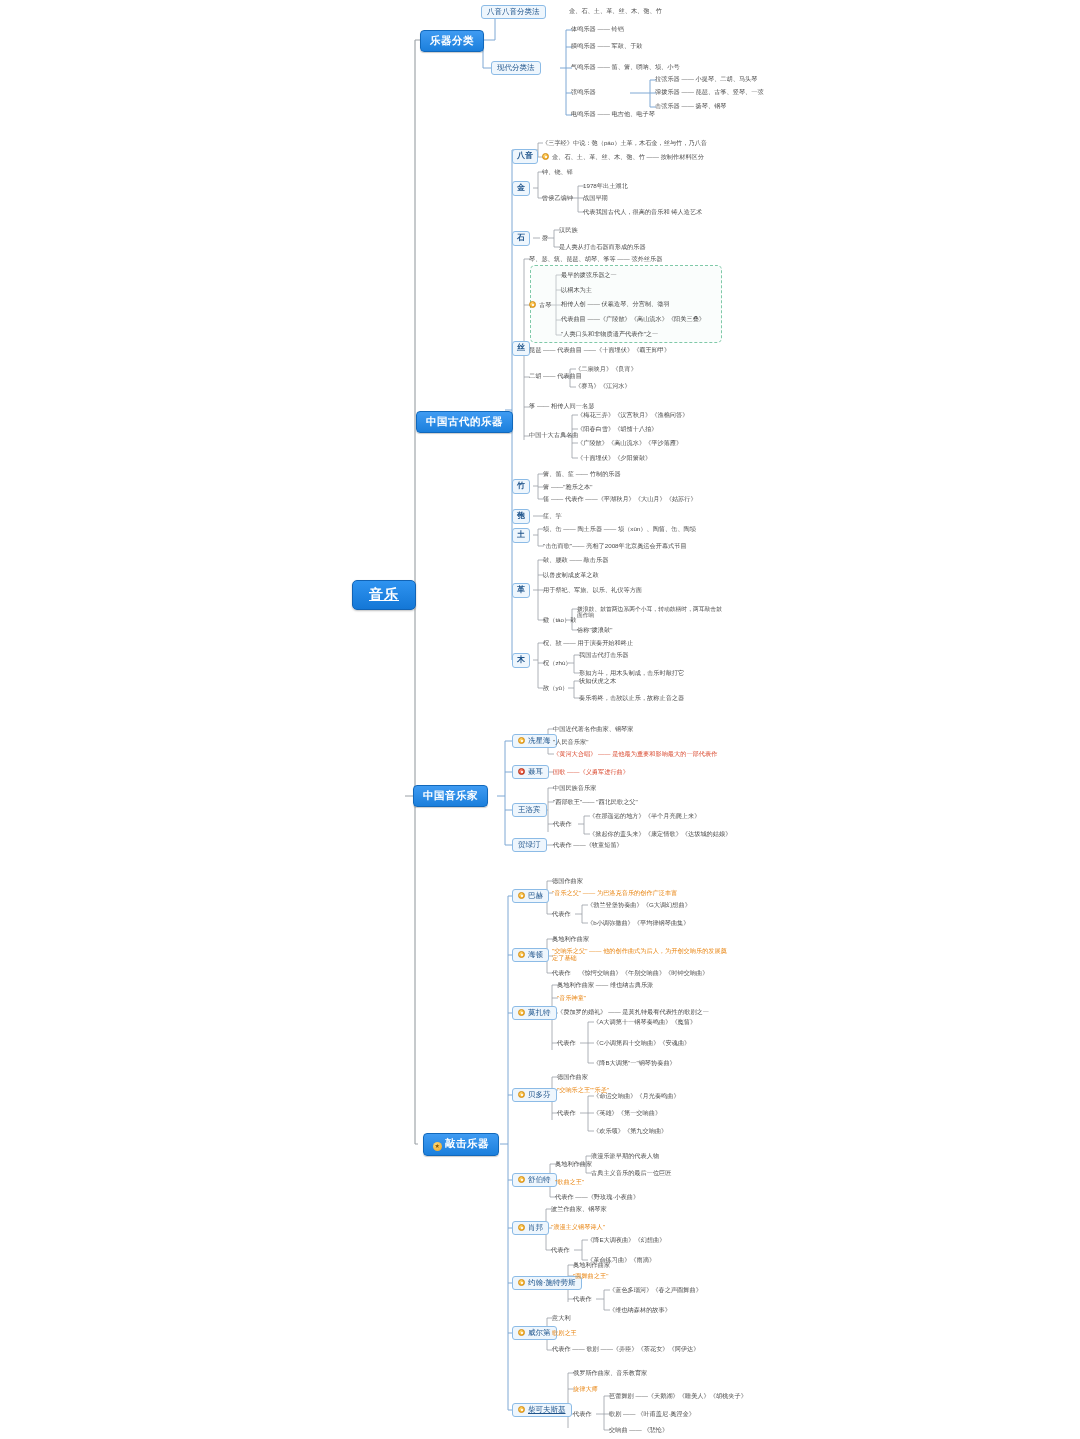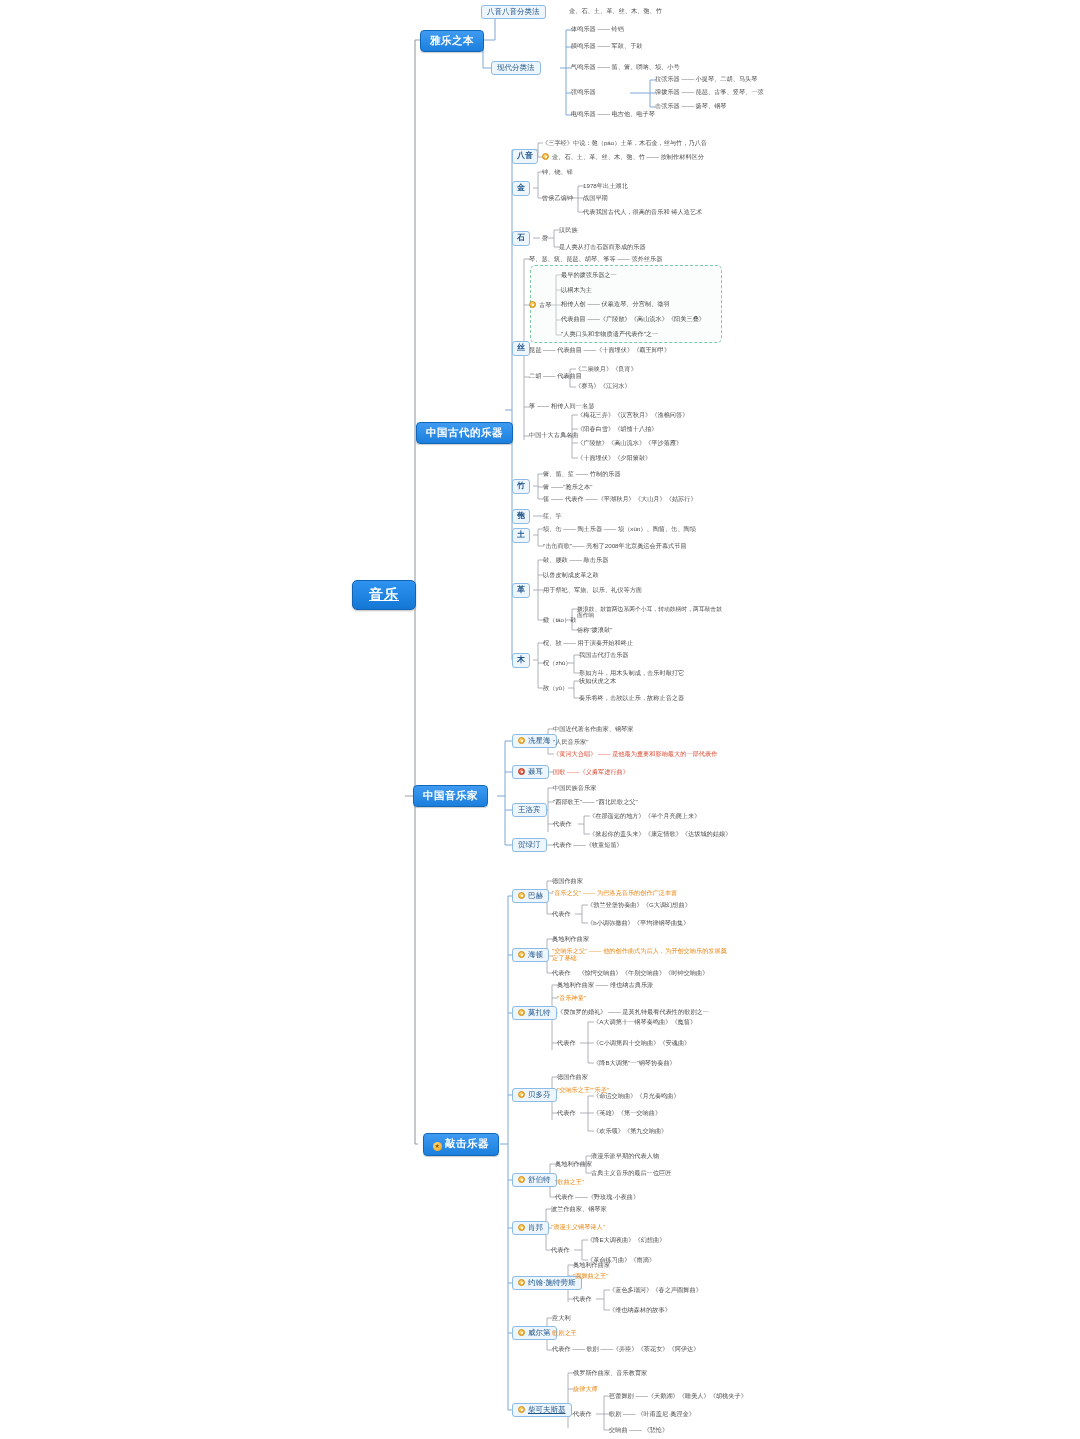--- a/index.html
+++ b/index.html
@@ -375,21 +375,21 @@
     </g>
   </svg>
 
   <div class="dashed-box" style="left:530px; top:265px; width:192px; height:78px;"></div>
 
   <div class="node root" style="left:352px; top:580px;text-decoration:underline;">
     <span>音乐</span>
   </div>
 
   <div class="node l1" style="left:420px; top:30px;">
-    <span>雅乐之本</span>
+    <span>乐器分类</span>
   </div>
 
   <div class="node l2" style="left:481px; top:5px;">
     <span>八音八音分类法</span>
   </div>
   <div class="node leaf" style="left:568px; top:8px;">
     <span>金、石、土、革、丝、木、匏、竹</span>
   </div>
 
   <div class="node l2" style="left:481px; top:61px;margin-left:10px;">
@@ -422,21 +422,21 @@
   </div>
   <div class="node leaf" style="left:654px; top:89px;">
     <span>弹拨乐器</span>
     <span>—— 琵琶、古筝、竖琴、一弦</span>
   </div>
   <div class="node leaf" style="left:654px; top:103px;">
     <span>击弦乐器</span>
     <span>—— 扬琴、钢琴</span>
   </div>
 
-  <div class="node l1" style="left:416px; top:422px;">
+  <div class="node l1" style="left:416px; top:411px;">
     <span>中国古代的乐器</span>
   </div>
 
   <div class="node cat" style="left:512px; top:149px;">
     <span>八音</span>
   </div>
   <div class="node leaf" style="left:541px; top:140px;">
     <span>《三字经》中说：匏（páo）土革，木石金，丝与竹，乃八音</span>
   </div>
   <div class="node leaf" style="left:541px; top:153px;">

